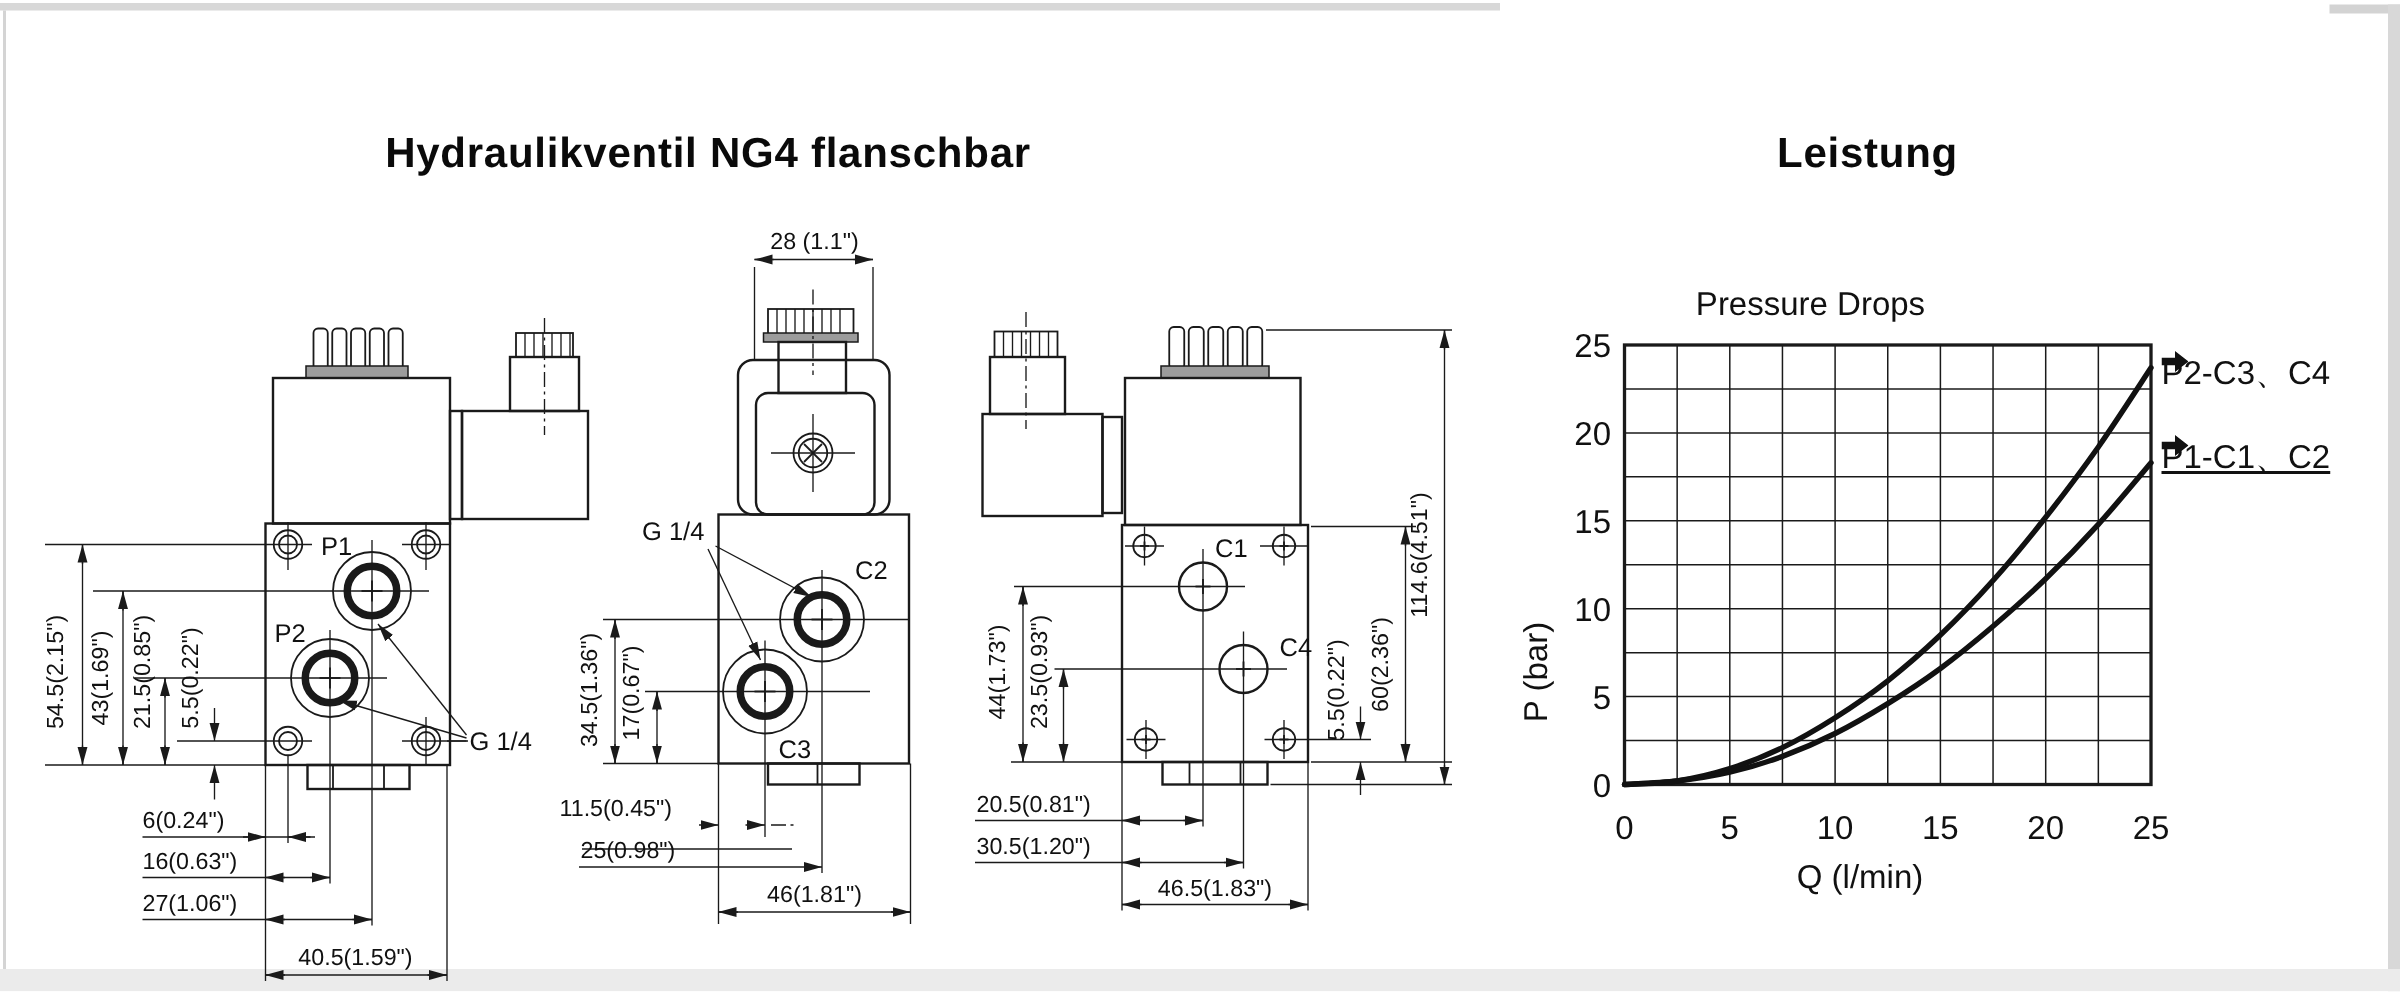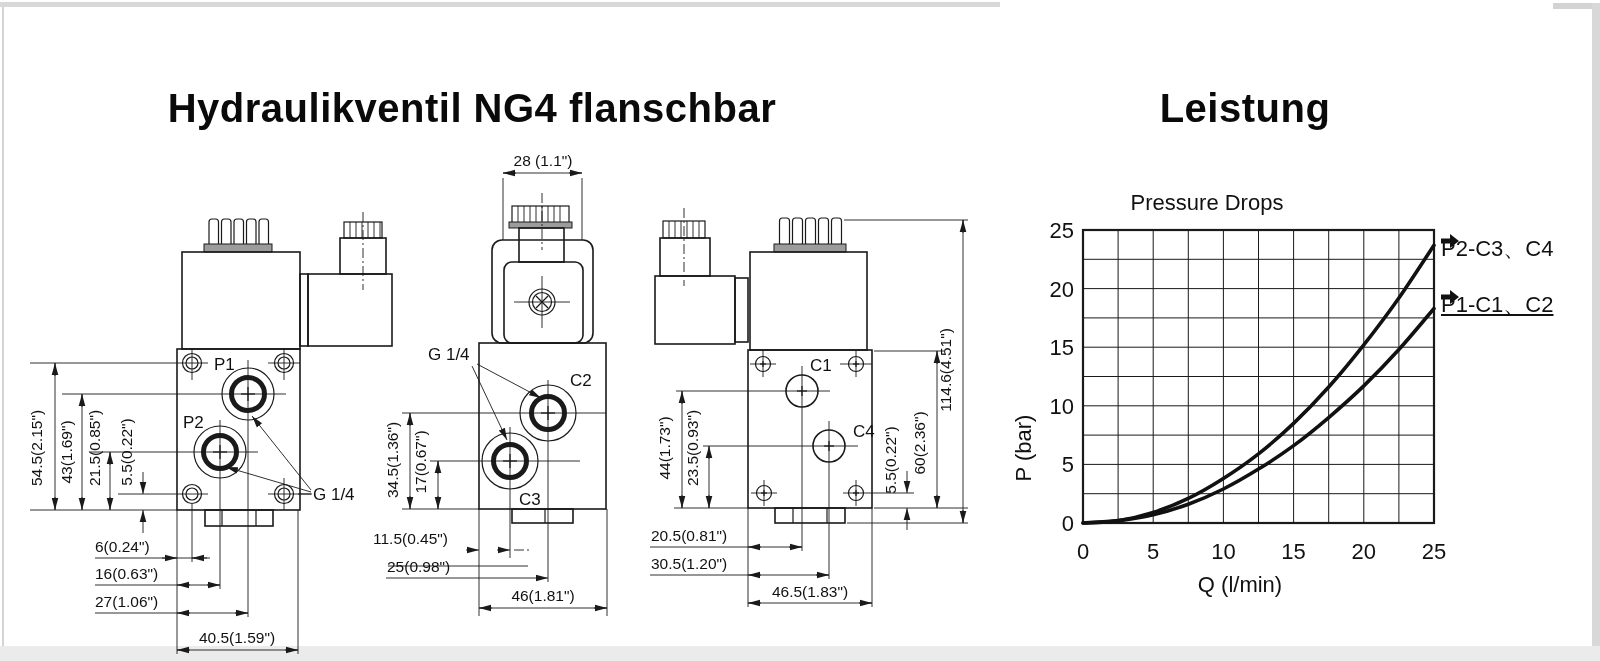--- a/index.html
+++ b/index.html
@@ -4,21 +4,21 @@
 <style>
   html,body{margin:0;padding:0;background:#fff;}
   .page{position:relative;width:1600px;height:661px;background:#ffffff;overflow:hidden;
         font-family:"Liberation Sans",sans-serif;color:#111;}
   .edge{position:absolute;}
   .edge-top{left:0;top:2px;width:1000px;height:5px;background:#d8d8d8;}
   .edge-top-right{left:1553px;top:3px;width:47px;height:6px;background:#d3d3d3;}
   .edge-right{left:1592px;top:3px;width:8px;height:658px;background:#d8d8d8;}
   .edge-bottom{left:0;top:646px;width:1600px;height:15px;background:#ebebeb;}
   .edge-left{left:2px;top:7px;width:2px;height:639px;background:#d4d4d4;}
-  .title{position:absolute;font-weight:700;font-size:40px;line-height:1;text-align:center;
+  .title{position:absolute;font-weight:700;font-size:28px;line-height:1;text-align:center;
          color:#0a0a0a;letter-spacing:.5px;white-space:nowrap;}
   .title-left{left:142px;top:88px;width:660px;}
   .title-right{left:1095px;top:88px;width:300px;text-align:center;}
   svg{position:absolute;left:0;top:0;}
   #chart-svg{left:990px;top:0;}
   
   .ol{fill:none;stroke:#1a1a1a;stroke-width:1.6;}
   .c1{fill:none;stroke:#1a1a1a;stroke-width:1.2;}
   .ring{fill:none;stroke:#1a1a1a;stroke-width:5;}
   .thin{fill:none;stroke:#1a1a1a;stroke-width:0.9;}

